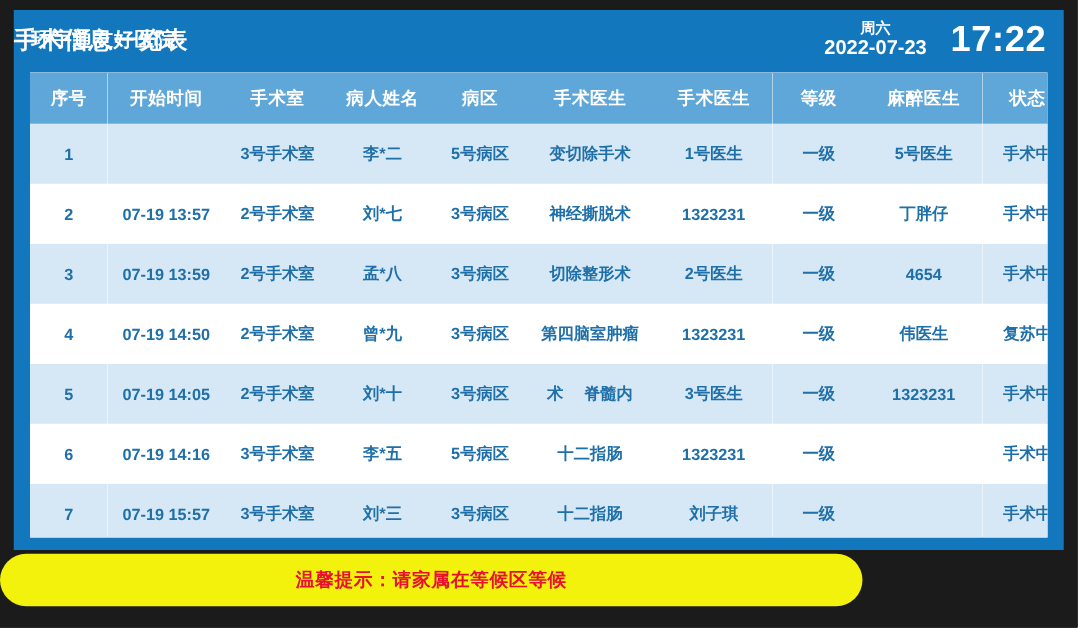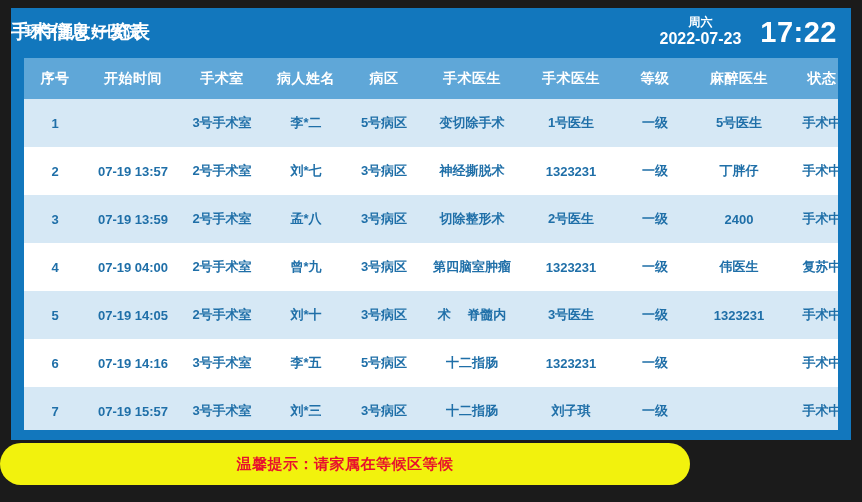--- a/index.html
+++ b/index.html
@@ -243,26 +243,26 @@
             </tr>
             <tr class="odd">
               <td>3</td>
               <td>07-19 13:59</td>
               <td>2号手术室</td>
               <td>孟*八</td>
               <td>3号病区</td>
               <td>切除整形术</td>
               <td>2号医生</td>
               <td>一级</td>
-              <td>2400</td>
+              <td>4654</td>
               <td class="status-active">手术中</td>
             </tr>
             <tr class="even">
               <td>4</td>
-              <td>07-19 04:00</td>
+              <td>07-19 14:50</td>
               <td>2号手术室</td>
               <td>曾*九</td>
               <td>3号病区</td>
               <td>第四脑室肿瘤</td>
               <td>1323231</td>
               <td>一级</td>
               <td>伟医生</td>
               <td class="status-recovery">复苏中</td>
             </tr>
             <tr class="odd">

